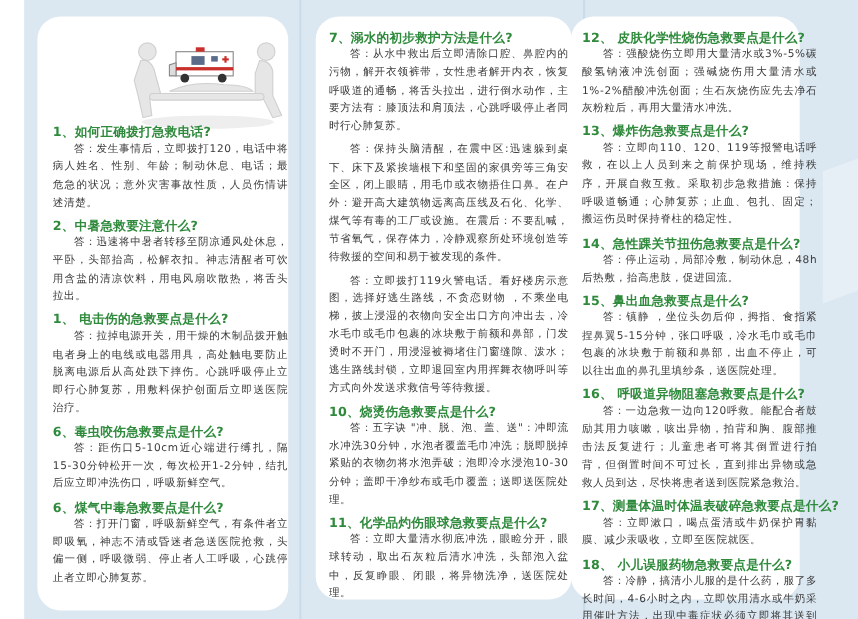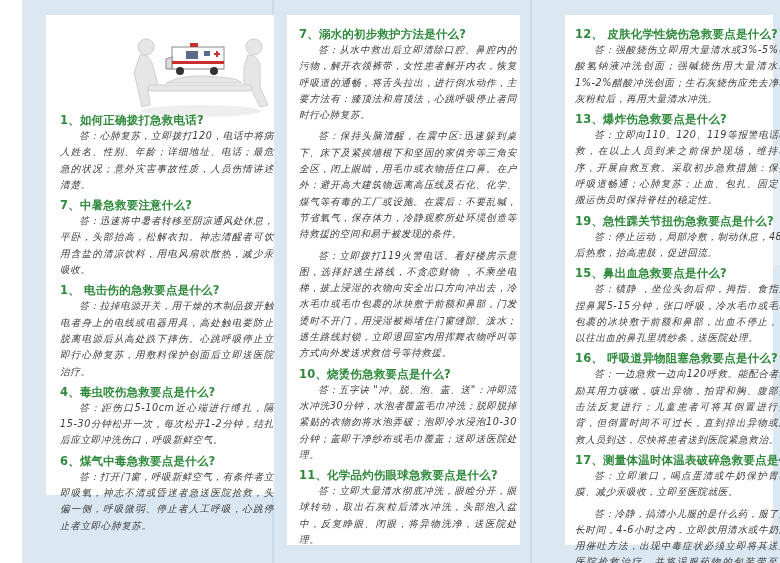--- a/index.html
+++ b/index.html
@@ -8,38 +8,38 @@
     background:#ffffff;
     font-family:"DejaVu Sans", sans-serif;
     position:relative;
   }
   .sheet {
     position:absolute; left:22px; top:0; width:758px; height:563px;
     background:#dbe8f2;
   }
   .edge-left { position:absolute; left:0; top:0; width:22px; height:563px; background:#ffffff; }
   .panel {
-    position:absolute; background:#ffffff;
+    position:absolute; background:#ffffff;border-radius:21px;
   }
-  .panel.p1 { left:46px; top:15px; width:228px; height:480px; }
+  .panel.p1 { left:34px; top:15px; width:228px; height:540px; }
   .panel.p2 { left:287px; top:15px; width:233px; height:530px; }
-  .panel.p3 { left:565px; top:15px; width:208px; height:530px; }
+  .panel.p3 { left:519px; top:15px; width:208px; height:530px; }
   .fold { position:absolute; top:0; width:2px; height:563px; background:#c9dceb; }
   .fold.f1 { left:272px; }
   .fold.f2 { left:530px; }
   .stripe { position:absolute; background:#e7eff6; }
   .illus {
     position:absolute; left:80px; top:18px; width:150px; height:85px;
   }
   .content { position:absolute; }
   .p1 .content { left:14px; top:98px; width:214px; }
   .p2 .content { left:12px; top:12px; width:218px; }
   .p3 .content { left:10px; top:12px; width:214px; }
   .q { color:#2f8a3c; font-weight:bold; font-size:11.5px; line-height:15px; margin:0; white-space:nowrap; letter-spacing:0.2px;}
-  .a { color:#3a3a3a; font-size:9.6px; line-height:16.3px; margin:0 0 5px 0; text-indent:2em; text-align:justify; letter-spacing:0.6px;font-style:italic;}
+  .a { color:#3a3a3a; font-size:9.6px; line-height:16.3px; margin:0 0 5px 0; text-indent:2em; text-align:justify; letter-spacing:0.6px;}
   .item { margin-bottom:2px; }
 </style>
 </head>
 <body>
 
 <div class="edge-left"></div>
 <div class="sheet"></div>
 <div class="stripe" style="left:748px;top:150px;width:32px;height:120px;transform:skewY(-20deg);"></div>
 <div class="fold f1"></div>
 <div class="fold f2"></div>
@@ -64,32 +64,32 @@
       <rect x="88" y="20" width="6" height="2" fill="#c9302c"></rect>
       <rect x="90" y="18" width="2" height="6" fill="#c9302c"></rect>
       <rect x="64" y="10" width="8" height="4" fill="#c9302c"></rect>
       <circle cx="54" cy="38" r="4" fill="#333"></circle>
       <circle cx="88" cy="38" r="4" fill="#333"></circle>
     </g>
   </svg>
   <div class="content">
     <div class="item">
       <p class="q">1、如何正确拨打急救电话?</p>
-      <p class="a">答：心肺复苏，立即拨打120，电话中将病人姓名、性别、年龄；详细地址、电话；最危急的状况；意外灾害事故性质，人员伤情讲述清楚。</p>
+      <p class="a">答：发生事情后，立即拨打120，电话中将病人姓名、性别、年龄；制动休息、电话；最危急的状况；意外灾害事故性质，人员伤情讲述清楚。</p>
     </div>
     <div class="item">
-      <p class="q">7、中暑急救要注意什么?</p>
-      <p class="a">答：迅速将中暑者转移至阴凉通风处休息，平卧，头部抬高，松解衣扣。神志清醒者可饮用含盐的清凉饮料，用电风扇吹散热，减少汞吸收。</p>
+      <p class="q">2、中暑急救要注意什么?</p>
+      <p class="a">答：迅速将中暑者转移至阴凉通风处休息，平卧，头部抬高，松解衣扣。神志清醒者可饮用含盐的清凉饮料，用电风扇吹散热，将舌头拉出。</p>
     </div>
     <div class="item">
       <p class="q">1、 电击伤的急救要点是什么?</p>
       <p class="a">答：拉掉电源开关，用干燥的木制品拨开触电者身上的电线或电器用具，高处触电要防止脱离电源后从高处跌下摔伤。心跳呼吸停止立即行心肺复苏，用敷料保护创面后立即送医院治疗。</p>
     </div>
     <div class="item">
-      <p class="q">4、毒虫咬伤急救要点是什么?</p>
+      <p class="q">6、毒虫咬伤急救要点是什么?</p>
       <p class="a">答：距伤口5-10cm近心端进行缚扎，隔15-30分钟松开一次，每次松开1-2分钟，结扎后应立即冲洗伤口，呼吸新鲜空气。</p>
     </div>
     <div class="item">
       <p class="q">6、煤气中毒急救要点是什么?</p>
       <p class="a">答：打开门窗，呼吸新鲜空气，有条件者立即吸氧，神志不清或昏迷者急送医院抢救，头偏一侧，呼吸微弱、停止者人工呼吸，心跳停止者立即心肺复苏。</p>
     </div>
   </div>
 </div>
 
 <div class="panel p2">
@@ -119,32 +119,33 @@
   <div class="content">
     <div class="item">
       <p class="q">12、 皮肤化学性烧伤急救要点是什么?</p>
       <p class="a">答：强酸烧伤立即用大量清水或3%-5%碳酸氢钠液冲洗创面；强碱烧伤用大量清水或1%-2%醋酸冲洗创面；生石灰烧伤应先去净石灰粉粒后，再用大量清水冲洗。</p>
     </div>
     <div class="item">
       <p class="q">13、爆炸伤急救要点是什么?</p>
       <p class="a">答：立即向110、120、119等报警电话呼救，在以上人员到来之前保护现场，维持秩序，开展自救互救。采取初步急救措施：保持呼吸道畅通；心肺复苏；止血、包扎、固定；搬运伤员时保持脊柱的稳定性。</p>
     </div>
     <div class="item">
-      <p class="q">19、急性踝关节扭伤急救要点是什么?</p>
+      <p class="q">14、急性踝关节扭伤急救要点是什么?</p>
       <p class="a">答：停止运动，局部冷敷，制动休息，48h后热敷，抬高患肢，促进回流。</p>
     </div>
     <div class="item">
       <p class="q">15、鼻出血急救要点是什么?</p>
       <p class="a">答：镇静 ，坐位头勿后仰，拇指、食指紧捏鼻翼5-15分钟，张口呼吸，冷水毛巾或毛巾包裹的冰块敷于前额和鼻部，出血不停止，可以往出血的鼻孔里填纱条，送医院处理。</p>
     </div>
     <div class="item">
       <p class="q">16、 呼吸道异物阻塞急救要点是什么?</p>
       <p class="a">答：一边急救一边向120呼救。能配合者鼓励其用力咳嗽，咳出异物，拍背和胸、腹部推击法反复进行；儿童患者可将其倒置进行拍背，但倒置时间不可过长，直到排出异物或急救人员到达，尽快将患者送到医院紧急救治。</p>
     </div>
     <div class="item">
       <p class="q">17、测量体温时体温表破碎急救要点是什么?</p>
       <p class="a">答：立即漱口，喝点蛋清或牛奶保护胃黏膜、减少汞吸收，立即至医院就医。</p>
     </div>
     <div class="item">
+      <p class="q">18、 小儿误服药物急救要点是什么?</p>
       <p class="a">答：冷静，搞清小儿服的是什么药，服了多长时间，4-6小时之内，立即饮用清水或牛奶采用催吐方法，出现中毒症状必须立即将其送到医院抢救治疗，并将误服药物的包装带至医院。</p>
     </div>
   </div>
 </div>
 
 </body></html>

